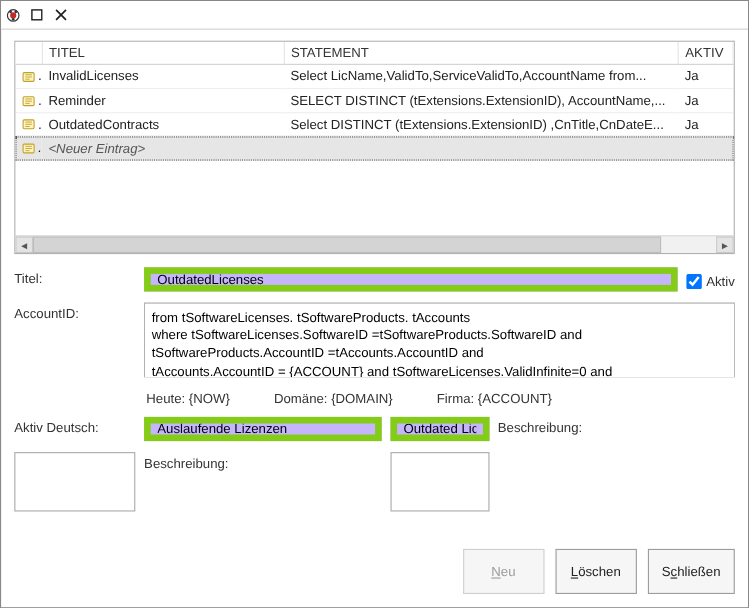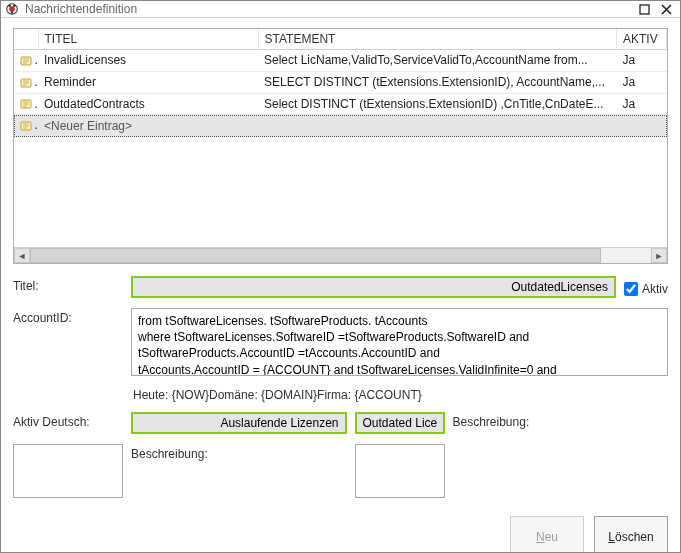--- a/index.html
+++ b/index.html
@@ -24,21 +24,21 @@
     background: #fff;
     gap: 6px;
   }
   .title-icon { width: 14px; height: 14px; flex: none; }
   .titlebar .title { flex: 1; color: #666; font-size: 12px; }
   .win-btn { width: 16px; height: 16px; display:inline-flex; align-items:center; justify-content:center; cursor:default;}
   .content { padding: 10px 12px 10px 12px; flex: 1; display:flex; flex-direction:column; }
   .grid-wrap {
     border: 1px solid #b0b0b0;
     background: #fff;
-    height: 236px;
+    height: 194px;
     display:flex; flex-direction:column;
   }
   .grid {
     width: 100%;
     border-collapse: collapse;
     table-layout: fixed;
   }
   .grid th {
     text-align: left;
     font-weight: normal;
@@ -52,21 +52,21 @@
   }
   .grid td {
     padding: 3px 6px;
     border-bottom: 1px solid #eee;
     white-space: nowrap;
     overflow: hidden;
     text-overflow: ellipsis;
     height: 20px;
   }
   .grid tr.selected td { background: #e6e6e6; }
-  .grid tr.selected { outline: 1px dotted #555; outline-offset: -1px;}
+  .grid tr.selected { outline: 1px dotted #555; outline-offset: -1px; font-style: italic;}
   .row-icon-cell { width: 24px; text-align:center; padding:0;}
   .row-icon {
     display:inline-block; width:14px; height:14px; vertical-align:middle;
   }
   .col-titel { width: 220px; }
   .col-aktiv { width: 50px; }
   .grid-body { flex:1; overflow:hidden; }
   .hscroll {
     height: 16px;
     border-top: 1px solid #d0d0d0;
@@ -81,34 +81,34 @@
   .hscroll .track { flex:1; position:relative; background:#f1f1f1; }
   .hscroll .thumb {
     position:absolute; left:0; top:0; bottom:0; width:92%;
     background:#d4d4d4; border:1px solid #bdbdbd;
   }
 
   .form { margin-top: 12px; display:grid; grid-template-columns: 110px 1fr; row-gap: 10px; column-gap: 8px; align-items:start;}
   .form label { color:#333; padding-top:3px; }
   .inline-row { display:flex; align-items:center; gap:8px; }
   input[type=text] {
-    border:2px solid #84cc16; height:22px; padding:2px 6px;
-    font: inherit; background:#e5e5e5; flex:1;text-align:right;
+    border:6px solid #84cc16; height:22px; padding:2px 6px;
+    font: inherit; background:#c4b5fd; flex:1;
   }
   .chk { display:flex; align-items:center; gap:4px; }
   .chk input { width:14px; height:14px; margin:0;}
   textarea {
     border:1px solid #a9a9a9; padding:4px 6px; font: inherit;
     background:#fff; resize:none; width:100%;
     line-height: 1.35;
   }
   .stmt { height: 68px; }
   .placeholders {
     grid-column: 2 / 3;
-    display:flex; padding: 2px 0 0 2px; color:#333;
+    display:flex; gap:40px; padding: 2px 0 0 2px; color:#333;
   }
   .dual {
     grid-column: 1 / 3;
     display:grid;
     grid-template-columns: 110px 1fr 90px 1fr;
     column-gap: 8px; row-gap:10px; align-items:start;
   }
   .dual label { padding-top:3px; }
   .desc { height: 54px; }
   .footer {
@@ -128,21 +128,20 @@
 <div class="titlebar">
   <span class="title-icon">
     <svg viewBox="0 0 16 16">
         <circle cx="8" cy="8" r="6" fill="none" stroke="#333" stroke-width="1.2"></circle>
         <circle cx="8" cy="8" r="3.2" fill="#c62828"></circle>
         <circle cx="5.3" cy="4.3" r="1.4" fill="#333"></circle>
         <circle cx="10.7" cy="4.3" r="1.4" fill="#333"></circle>
         <circle cx="8" cy="12" r="1.4" fill="#333"></circle>
       </svg>
   </span>
-  <span class="title">Nachrichtendefinition</span>
   <span class="win-btn">
     <svg width="11" height="11" viewBox="0 0 11 11">
         <rect x="1" y="1" width="9" height="9" fill="none" stroke="#222" stroke-width="1.3"></rect>
       </svg>
   </span>
   <span class="win-btn">
     <svg width="11" height="11" viewBox="0 0 11 11">
         <path d="M1 1 L10 10 M10 1 L1 10" stroke="#222" stroke-width="1.6"></path>
       </svg>
   </span>
@@ -245,13 +244,14 @@
       <textarea class="desc" style=""></textarea>
       <label>Beschreibung:</label>
       <textarea class="desc" style=""></textarea>
     </div>
   </div>
 </div>
 
 <div class="footer">
   <button disabled=""><u>N</u><span>eu</span></button>
   <button><u>L</u><span>öschen</span></button>
+  <button>S<u>c</u><span>hließen</span></button>
 </div>
 
 </body></html>

